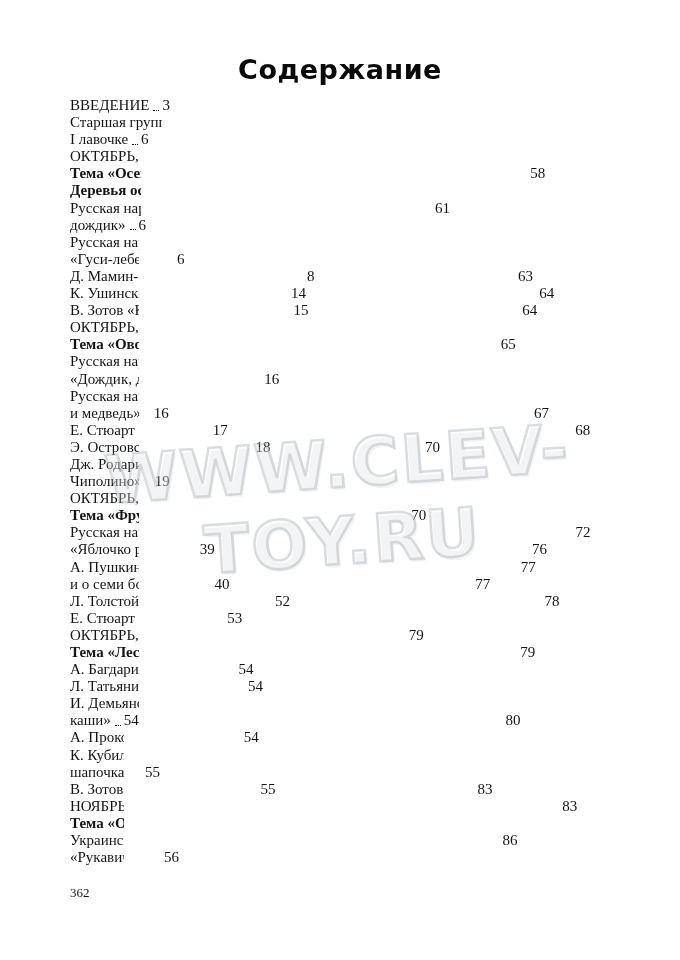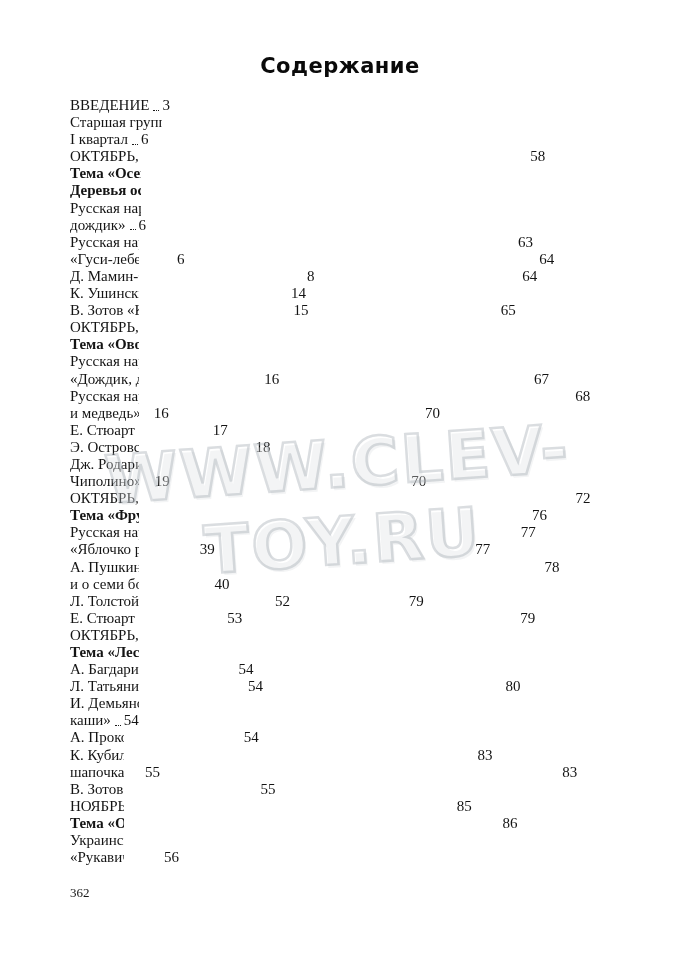--- a/index.html
+++ b/index.html
@@ -10,29 +10,30 @@
     overflow:hidden;
     font-family:"Liberation Serif", serif;
     color:#141414;
   }
   .title{
     position:absolute;
     top:54px;left:0;right:0;
     text-align:center;
     font-family:"DejaVu Sans", sans-serif;
     font-weight:800;
-    font-size:21px;
+    font-size:27px;
     letter-spacing:0.5px;
     color:#0a0a0a;
   }
   .columns{
     position:absolute;
     top:97px;left:70px;
     width:566px;
     display:flex;
+    align-items:center;
   }
   .col{display:flex;flex-direction:column;}
   .col-left{width:279px;}
   .col-right{width:287px;}
   .row{
     display:flex;
     align-items:baseline;
     height:17.1px;
     line-height:17.1px;
     font-size:15px;
@@ -80,21 +81,21 @@
     <div class="col col-left" id="col-left">
         <div class="row">
           <span class="text">ВВЕДЕНИЕ</span>
           <span class="leader"></span>
           <span class="page">3</span>
         </div>
         <div class="row">
           <span class="text">Старшая группа (с 5 до 6 лет)</span>
         </div>
         <div class="row">
-          <span class="text">I квартал</span>
+          <span class="text">I лавочке</span>
           <span class="leader"></span>
           <span class="page">6</span>
         </div>
         <div class="row">
           <span class="text">ОКТЯБРЬ, 1-я НЕДЕЛЯ.</span>
         </div>
         <div class="row bold">
           <span class="text">Тема «Осень. Признаки осени.</span>
         </div>
         <div class="row bold">
@@ -272,20 +273,25 @@
         </div>
         <div class="row">
           <span class="text">Ш. Перро «Кот в сапогах»</span>
           <span class="leader"></span>
           <span class="page">58</span>
         </div>
         <div class="row">
           <span class="text">Русская народная сказка «Чудесные</span>
         </div>
         <div class="row">
+          <span class="text">лапоточки»</span>
+          <span class="leader"></span>
+          <span class="page">61</span>
+        </div>
+        <div class="row">
           <span class="text">НОЯБРЬ, 3-я НЕДЕЛЯ</span>
         </div>
         <div class="row bold">
           <span class="text">Тема «Игрушки»</span>
         </div>
         <div class="row">
           <span class="text">Русская народная потешка</span>
         </div>
         <div class="row">
           <span class="text">«Солнышко, солнышко»</span>
@@ -414,25 +420,20 @@
           <span class="leader"></span>
           <span class="page">83</span>
         </div>
         <div class="row">
           <span class="text">К. Ушинский «Слепая лошадь»</span>
           <span class="leader"></span>
           <span class="page">83</span>
         </div>
         <div class="row">
           <span class="text">Башкирская сказка</span>
-        </div>
-        <div class="row">
-          <span class="text">«Кот-озорник»</span>
-          <span class="leader"></span>
-          <span class="page">85</span>
         </div>
         <div class="row">
           <span class="text">Л. Толстой «Котенок»</span>
           <span class="leader"></span>
           <span class="page">86</span>
         </div>
       </div>
   </div>
 
   <div class="watermark">WWW.CLEV-TOY.RU</div>

